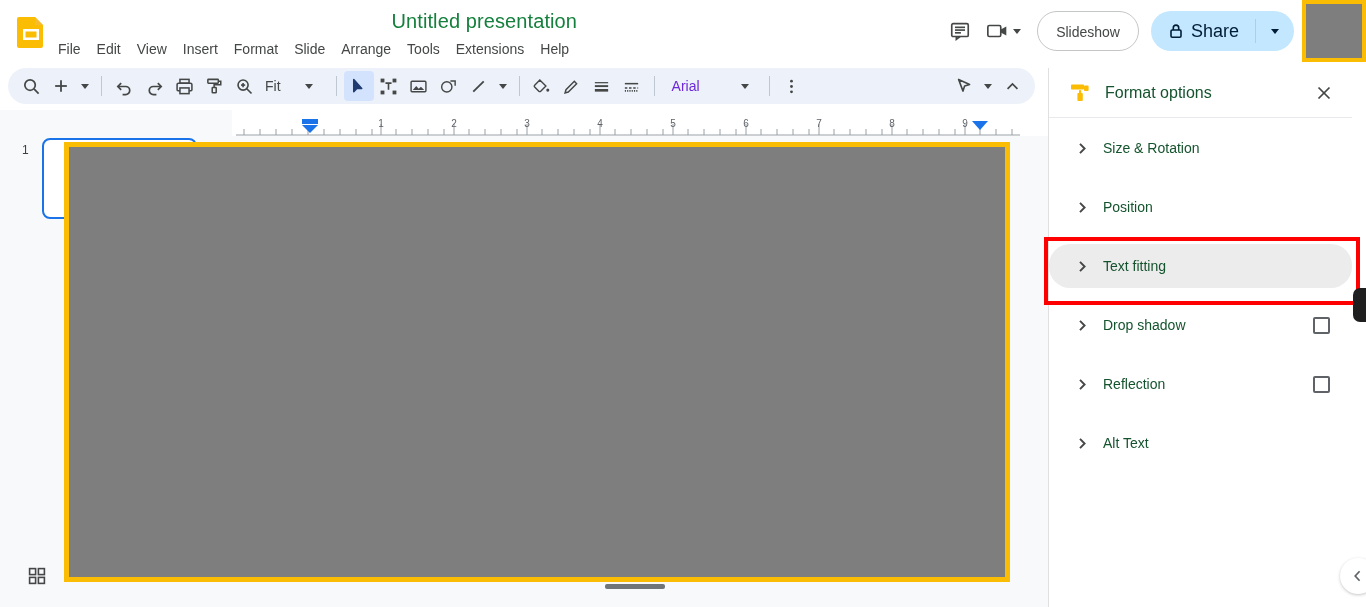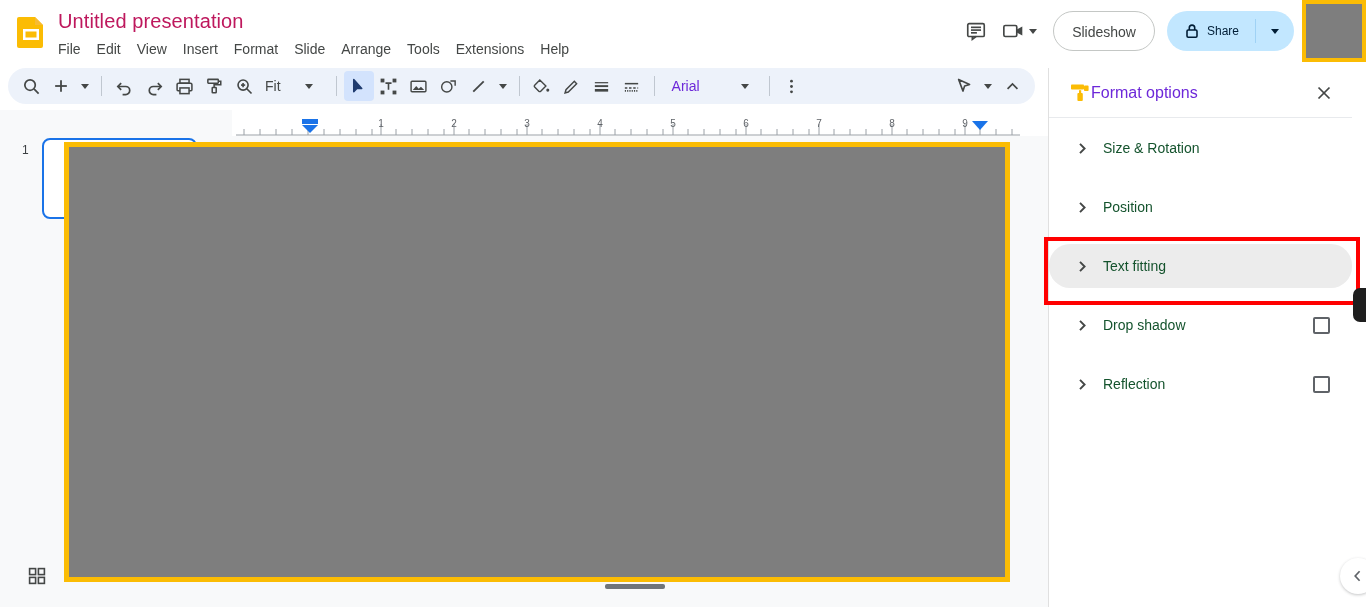--- a/index.html
+++ b/index.html
@@ -9,22 +9,23 @@
     background: #ffffff;
     overflow: hidden;
   }
   #app { position: relative; width: 1366px; height: 607px; background:#fff; }
 
   
   .header { position:absolute; left:0; top:0; width:1366px; height:62px; background:#fff; }
   .doc-icon { position:absolute; left:16px; top:16px; width:30px; height:32px; }
   .title-block { position:absolute; left:58px; top:8px; }
   .doc-title {
-    font-size:20px; color:#be185d; line-height:26px; letter-spacing:0.1px;
+    font-size:20px; color:#15803d; line-height:26px; letter-spacing:0.1px;
     white-space:nowrap;
+    text-align:right;
   }
   .menubar { display:flex; gap:0px; margin-top:4px; }
   .menu-item {
     font-size:14px; color:#444746; padding:3px 8px; border-radius:4px;
     cursor:pointer; white-space:nowrap; line-height:17px;
   }
   .menu-item:first-child { padding-left:0; }
 
   .header-right { position:absolute; right:0; top:0; height:62px; display:flex; align-items:center; }
   .hdr-icon-btn {
@@ -41,21 +42,21 @@
   }
   .slideshow-label { padding:0 18px; font-size:14px; color:#444746; line-height:40px; cursor:pointer; }
   .slideshow-sep { width:1px; height:40px; background:#c4c7c5; }
   .slideshow-caret { width:40px; height:40px; display:flex; align-items:center; justify-content:center; cursor:pointer; }
 
   .share-btn {
     display:flex; align-items:center; height:40px; background:#c2e7ff; border-radius:100px;
     margin-left:12px; overflow:hidden;
   }
   .share-main { display:flex; align-items:center; gap:8px; padding:0 16px 0 18px; height:40px; cursor:pointer; }
-  .share-label { font-size:12px; color:#001d35; font-weight:500; }
+  .share-label { font-size:18px; color:#001d35; font-weight:500; }
   .share-sep { width:1px; height:24px; background:#9fd2f5; }
   .share-caret { width:38px; height:40px; display:flex; align-items:center; justify-content:center; cursor:pointer; }
 
   .avatar-block {
     width:64px; height:62px; margin-left:8px; background:#7e7e7e;
     border:4px solid #fbbc04; position:relative;
   }
 
   
   .toolbar {
@@ -108,21 +109,21 @@
   
   .panel {
     position:absolute; left:1048px; top:68px; width:304px; height:539px;
     background:#ffffff; border-left:1px solid #e0e0e0;
   }
   .panel-header {
     position:relative; height:50px; display:flex; align-items:center;
     padding:0 14px 0 20px; border-bottom:1px solid #e8eaed;
   }
   .panel-roller { width:22px; height:22px; flex:none; }
-  .panel-title { font-size:16px; color:#6d28d9; flex:1; }
+  .panel-title { font-size:16px; color:#14532d; margin-left:14px; flex:1; }
   .panel-close {
     width:28px; height:28px; display:flex; align-items:center; justify-content:center;
     cursor:pointer; color:#444746; font-size:17px;
   }
   .opt-list { position:relative; padding-top:8px; }
   .opt-row {
     display:flex; align-items:center; height:44px; padding:0 22px 0 22px;
     cursor:pointer; position:relative;
   }
   .opt-row.spaced { margin-bottom:15px; }
@@ -557,20 +558,28 @@
       <div class="opt-row spaced">
         <span class="opt-chev">
           <svg width="13" height="13" viewBox="0 0 13 13" fill="none" stroke="#444746" stroke-width="1.9">
             <path d="M4 1.8L8.6 6.5 4 11.2"></path>
           </svg>
         </span>
         <span class="opt-label">Reflection</span>
         <span class="opt-check"></span>
       </div>
 
+      <div class="opt-row">
+        <span class="opt-chev">
+          <svg width="13" height="13" viewBox="0 0 13 13" fill="none" stroke="#444746" stroke-width="1.9">
+            <path d="M4 1.8L8.6 6.5 4 11.2"></path>
+          </svg>
+        </span>
+        <span class="opt-label">Alt Text</span>
+      </div>
 
     </div>
   </div>
 
   <div class="red-box"></div>
   <div class="edge-scroll"></div>
   <div class="collapse-btn">
     <svg width="14" height="14" viewBox="0 0 14 14" fill="none" stroke="#5f6368" stroke-width="1.7">
       <path d="M8.6 2.2L4.2 7l4.4 4.8"></path>
     </svg>

